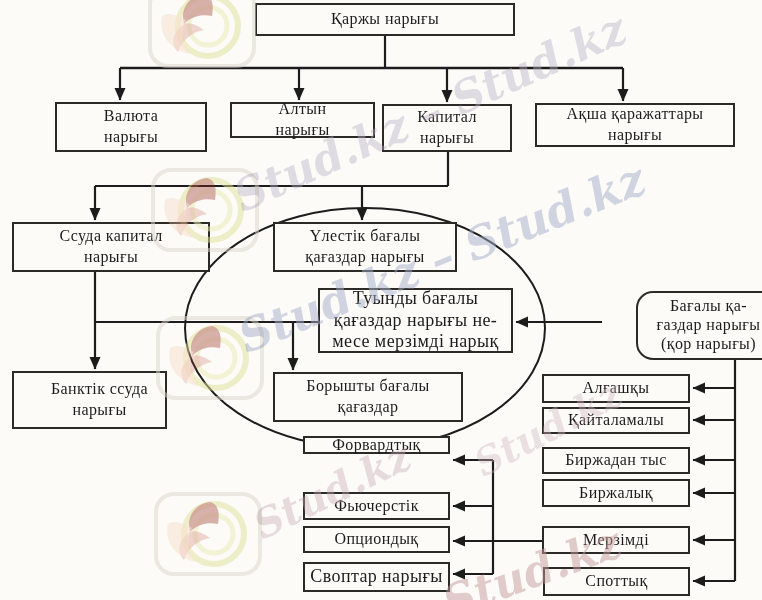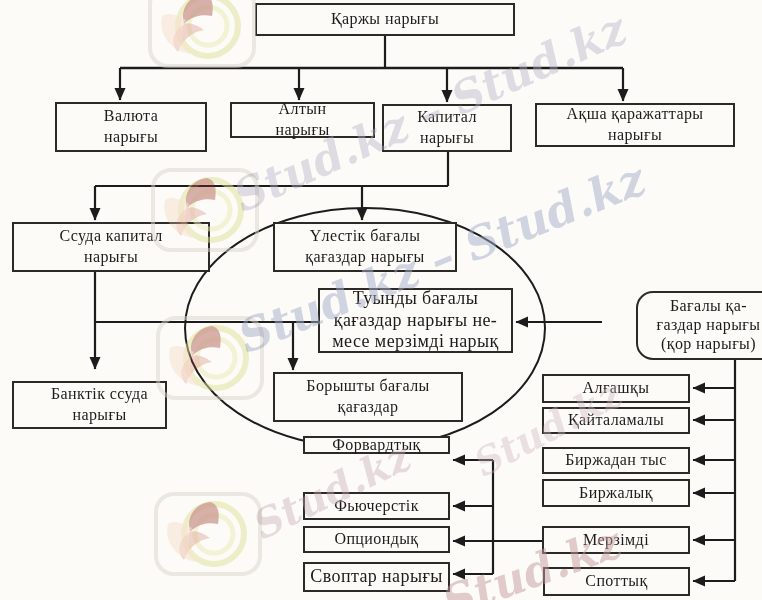--- a/index.html
+++ b/index.html
@@ -21,21 +21,21 @@
   }
   #n-root        {left:255px;top:3px;  width:260px;height:33px;}
   #n-currency    {left:55px; top:102px;width:152px;height:50px;}
   #n-gold        {left:230px;top:102px;width:145px;height:36px;}
   #n-capital     {left:382px;top:104px;width:130px;height:48px;}
   #n-money       {left:535px;top:103px;width:200px;height:44px;}
   #n-loan-capital{left:12px; top:222px;width:198px;height:50px;}
   #n-equity      {left:273px;top:222px;width:184px;height:50px;}
   #n-derivative  {left:318px;top:288px;width:195px;height:65px;font-size:18px;line-height:1.2;}
   #n-debt        {left:273px;top:372px;width:190px;height:50px;}
-  #n-bank-loan   {left:12px; top:381px;width:155px;height:48px;padding-left:20px;}
+  #n-bank-loan   {left:12px; top:371px;width:155px;height:58px;padding-left:20px;}
   #n-securities  {left:636px;top:291px;width:145px;height:69px;line-height:1.18;border-radius:17px;}
   #n-primary     {left:542px;top:374px;width:148px;height:29px;text-align:center;}
   #n-secondary   {left:542px;top:407px;width:148px;height:27px;}
   #n-otc         {left:542px;top:447px;width:148px;height:27px;}
   #n-exchange    {left:542px;top:479px;width:148px;height:28px;}
   #n-term        {left:542px;top:526px;width:148px;height:28px;}
   #n-spot        {left:543px;top:567px;width:147px;height:29px;}
   #n-forward     {left:303px;top:436px;width:147px;height:18px;}
   #n-futures     {left:303px;top:492px;width:147px;height:28px;}
   #n-option      {left:303px;top:526px;width:147px;height:27px;}

